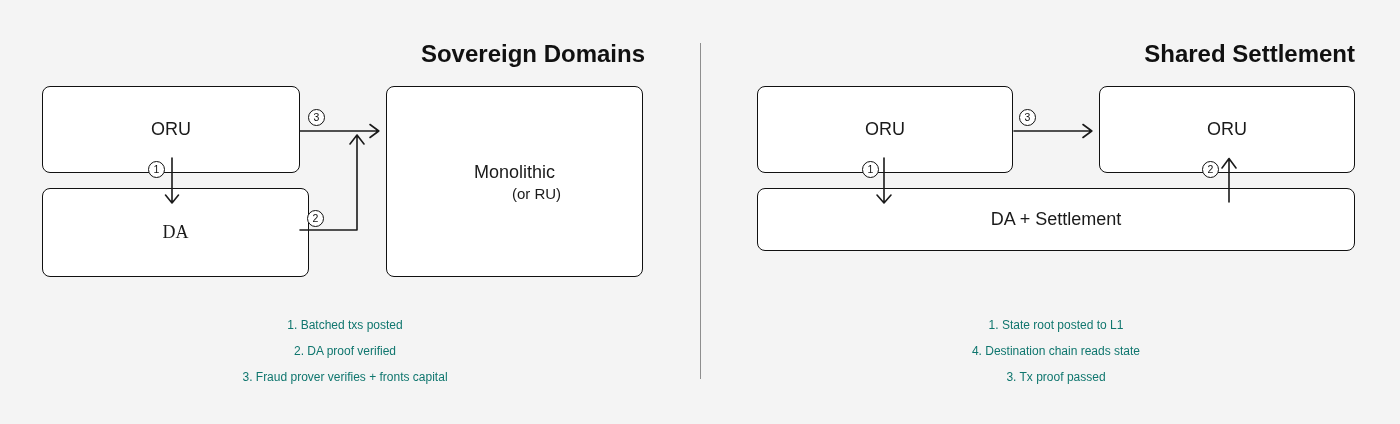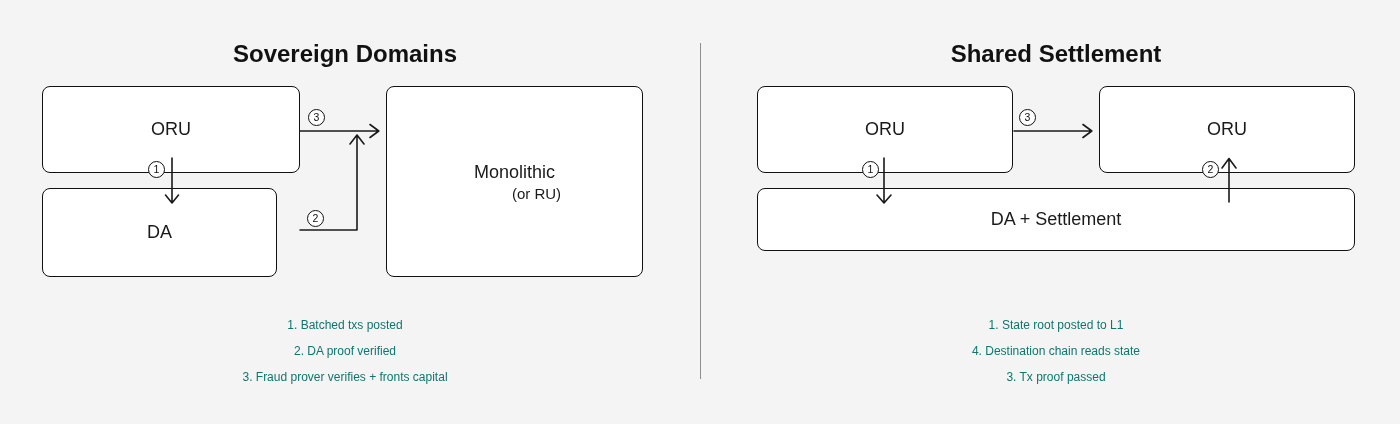--- a/index.html
+++ b/index.html
@@ -2,39 +2,39 @@
 <html><head>
 <meta charset="utf-8">
 <style>
   html,body { margin:0; padding:0; }
   body { font-family: "Liberation Sans", "DejaVu Sans", sans-serif; background:#f4f4f4; }
   .canvas {
     position:relative; width:1400px; height:424px; background:#f4f4f4; overflow:hidden;
     color:#1a1a1a;
   }
   .panel-title {
-    position:absolute; top:39px; text-align:center;
+    position:absolute; top:39px; text-align:right;
     font-size:24px; font-weight:bold; color:#111; line-height:29px;
   }
   #title-left  { left:45px;  width:600px; }
   #title-right { left:757px; width:598px; }
 
   .divider {
     position:absolute; left:700px; top:43px; width:1px; height:336px;
     background:#8e8e8e;
   }
 
   .box {
     position:absolute; background:#ffffff; border:1.5px solid #111;
     border-radius:8px; box-sizing:border-box; z-index:1;
     display:flex; align-items:center; justify-content:center;
     font-size:18px; color:#1a1a1a;
   }
   #box-oru-left      { left:42px;   top:86px;  width:258px; height:87px;  }
-  #box-da-left       { left:42px;   top:188px; width:235px; height:89px;  }
+  #box-da-left       { left:42px;   top:188px; width:267px; height:89px;font-family:Liberation Serif, serif;  }
   #box-monolithic    { left:386px;  top:86px;  width:257px; height:191px; }
   #box-oru-src       { left:757px;  top:86px;  width:256px; height:87px;  }
   #box-oru-dst       { left:1099px; top:86px;  width:256px; height:87px;  }
   #box-da-settlement { left:757px;  top:188px; width:598px; height:63px;  }
 
   .box-stack { display:flex; flex-direction:column; align-items:center; gap:2px; }
   .box-sub { font-size:15px;margin-left:44px; }
 
   svg.arrows {
     position:absolute; left:0; top:0; width:1400px; height:424px;

